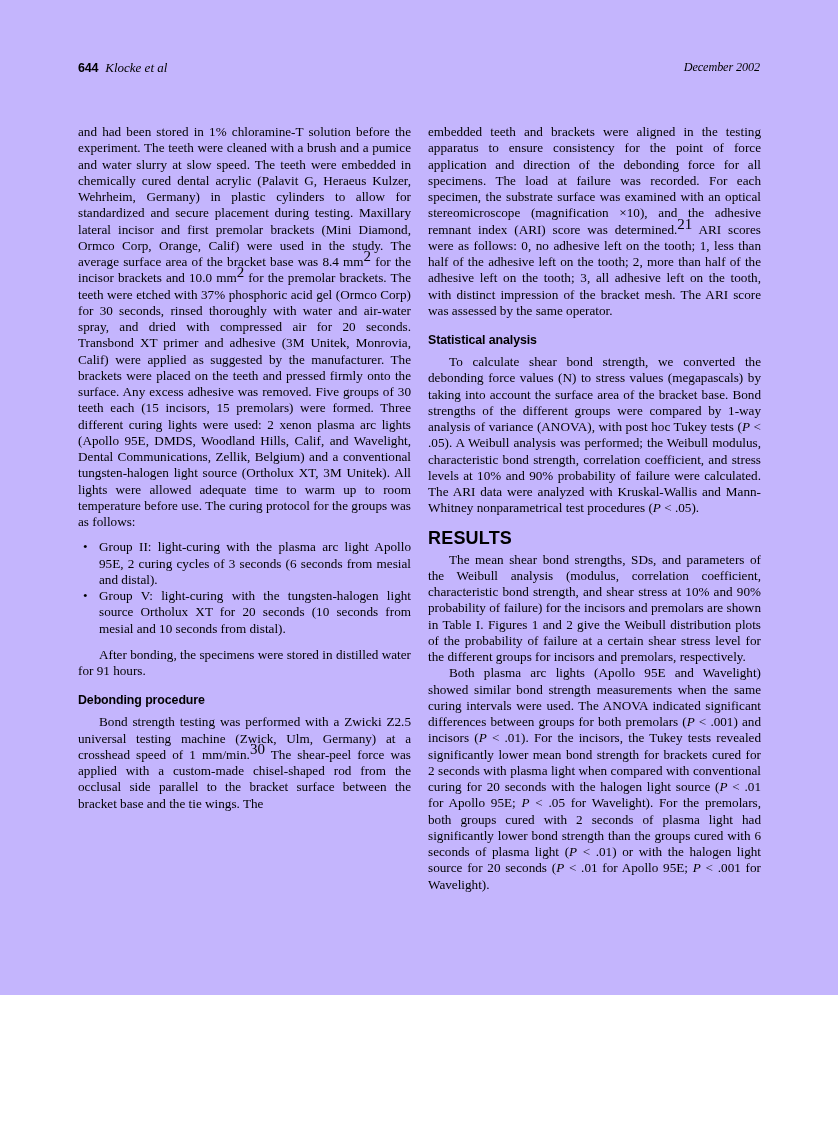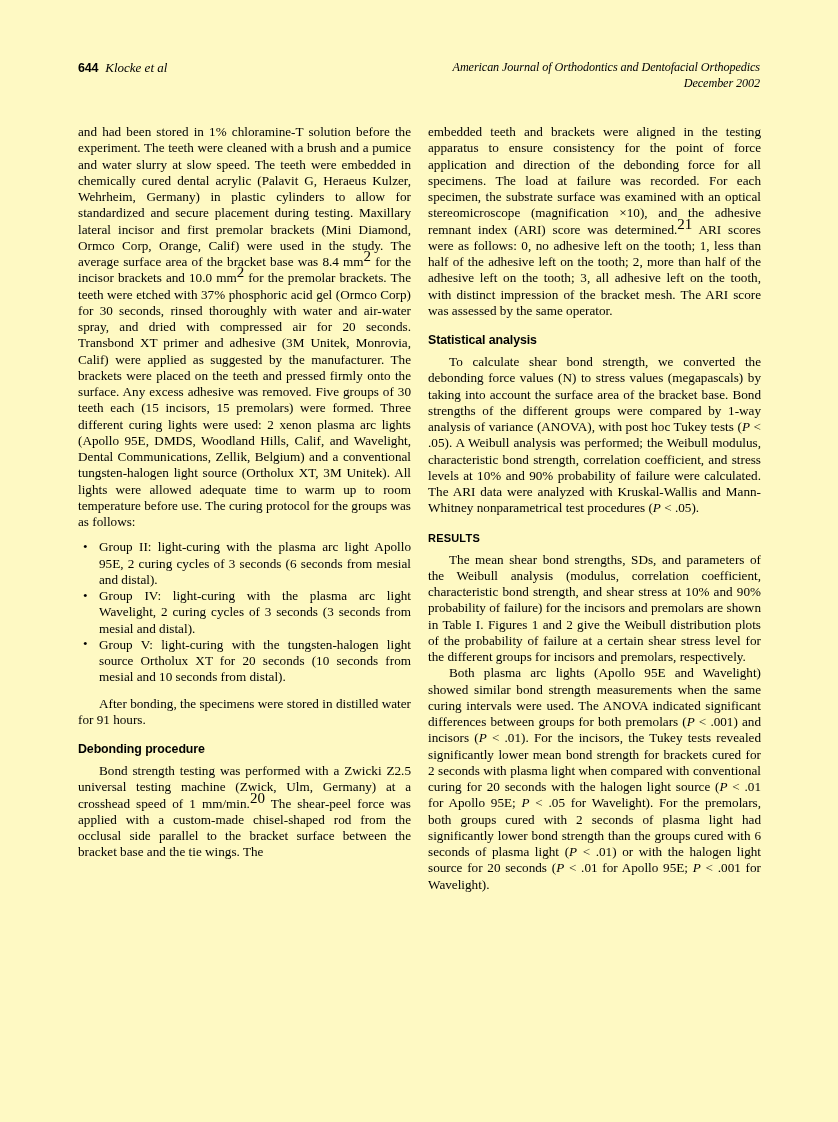--- a/index.html
+++ b/index.html
@@ -3,22 +3,22 @@
 <meta charset="utf-8">
 <style>
   html, body {
     margin: 0;
     padding: 0;
     background: #ffffff;
   }
   .page {
     position: relative;
     width: 838px;
-    height: 1122px;
-    background: #fef9c3;
+    height: 995px;
+    background: #c4b5fd;
     overflow: hidden;
     font-family: "Liberation Serif", "DejaVu Serif", serif;
     color: #000000;
     box-sizing: border-box;
   }
 
   
   .running-head {
     position: absolute;
     top: 60px;
@@ -82,21 +82,21 @@
   h2.sec {
     font-family: "Liberation Sans", "DejaVu Sans", sans-serif;
     font-weight: bold;
     font-size: 12.4px;
     line-height: 15px;
     margin: 14px 0 6px 0;
     text-align: left;
     letter-spacing: -0.1px;
   }
   h2.sec.caps {
-    font-size: 11px;
+    font-size: 18px;
     letter-spacing: 0.2px;
   }
 
   
   ul.bullets {
     list-style: none;
     margin: 9px 0 0 0;
     padding: 0;
   }
   ul.bullets li {
@@ -125,42 +125,40 @@
 </head>
 <body>
 
 <div class="page">
 
   <div class="running-head">
     <div class="rh-left">
       <span class="rh-pageno">644</span><span class="rh-authors">Klocke et al</span>
     </div>
     <div class="rh-right">
-      <div>American Journal of Orthodontics and Dentofacial Orthopedics</div>
       <div>December 2002</div>
     </div>
   </div>
 
   <div class="col col-left">
 
     <p class="body noindent"><span>and had been stored in 1% chloramine-T solution before the experiment. The teeth were cleaned with a brush and a pumice and water slurry at slow speed. The teeth were embedded in chemically cured dental acrylic (Palavit G, Heraeus Kulzer, Wehrheim, Germany) in plastic cylinders to allow for standardized and secure placement during testing. Maxillary lateral incisor and first premolar brackets (Mini Diamond, Ormco Corp, Orange, Calif) were used in the study. The average surface area of the bracket base was 8.4 mm</span><sup>2</sup><span> for the incisor brackets and 10.0 mm</span><sup>2</sup><span> for the premolar brackets. The teeth were etched with 37% phosphoric acid gel (Ormco Corp) for 30 seconds, rinsed thoroughly with water and air-water spray, and dried with compressed air for 20 seconds. Transbond XT primer and adhesive (3M Unitek, Monrovia, Calif) were applied as suggested by the manufacturer. The brackets were placed on the teeth and pressed firmly onto the surface. Any excess adhesive was removed. Five groups of 30 teeth each (15 incisors, 15 premolars) were formed. Three different curing lights were used: 2 xenon plasma arc lights (Apollo 95E, DMDS, Woodland Hills, Calif, and Wavelight, Dental Communications, Zellik, Belgium) and a conventional tungsten-halogen light source (Ortholux XT, 3M Unitek). All lights were allowed adequate time to warm up to room temperature before use. The curing protocol for the groups was as follows:</span></p>
 
     <ul class="bullets">
       <li>Group II: light-curing with the plasma arc light Apollo 95E, 2 curing cycles of 3 seconds (6 seconds from mesial and distal).</li>
-      <li>Group IV: light-curing with the plasma arc light Wavelight, 2 curing cycles of 3 seconds (3 seconds from mesial and distal).</li>
       <li>Group V: light-curing with the tungsten-halogen light source Ortholux XT for 20 seconds (10 seconds from mesial and 10 seconds from distal).</li>
     </ul>
 
     <div class="spacer-after-list"></div>
 
     <p class="body">After bonding, the specimens were stored in distilled water for 91 hours.</p>
 
     <h2 class="sec">Debonding procedure</h2>
 
-    <p class="body"><span>Bond strength testing was performed with a Zwicki Z2.5 universal testing machine (Zwick, Ulm, Germany) at a crosshead speed of 1 mm/min.</span><sup>20</sup><span> The shear-peel force was applied with a custom-made chisel-shaped rod from the occlusal side parallel to the bracket surface between the bracket base and the tie wings. The</span></p>
+    <p class="body"><span>Bond strength testing was performed with a Zwicki Z2.5 universal testing machine (Zwick, Ulm, Germany) at a crosshead speed of 1 mm/min.</span><sup>30</sup><span> The shear-peel force was applied with a custom-made chisel-shaped rod from the occlusal side parallel to the bracket surface between the bracket base and the tie wings. The</span></p>
   </div>
 
   <div class="col col-right">
 
     <p class="body noindent"><span>embedded teeth and brackets were aligned in the testing apparatus to ensure consistency for the point of force application and direction of the debonding force for all specimens. The load at failure was recorded. For each specimen, the substrate surface was examined with an optical stereomicroscope (magnification ×10), and the adhesive remnant index (ARI) score was determined.</span><sup>21</sup><span> ARI scores were as follows: 0, no adhesive left on the tooth; 1, less than half of the adhesive left on the tooth; 2, more than half of the adhesive left on the tooth; 3, all adhesive left on the tooth, with distinct impression of the bracket mesh. The ARI score was assessed by the same operator.</span></p>
 
     <h2 class="sec">Statistical analysis</h2>
 
     <p class="body"><span>To calculate shear bond strength, we converted the debonding force values (N) to stress values (megapascals) by taking into account the surface area of the bracket base. Bond strengths of the different groups were compared by 1-way analysis of variance (ANOVA), with post hoc Tukey tests (</span><i>P</i><span> &lt; .05). A Weibull analysis was performed; the Weibull modulus, characteristic bond strength, correlation coefficient, and stress levels at 10% and 90% probability of failure were calculated. The ARI data were analyzed with Kruskal-Wallis and Mann-Whitney nonparametrical test procedures (</span><i>P</i><span> &lt; .05).</span></p>
 

